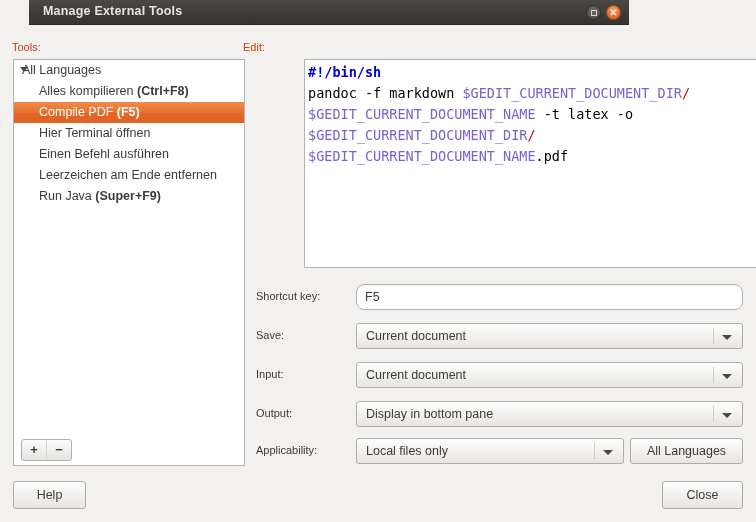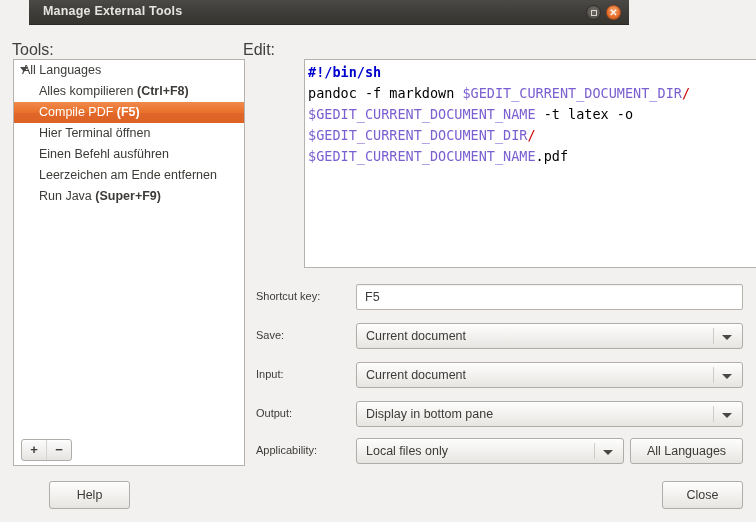--- a/index.html
+++ b/index.html
@@ -66,22 +66,22 @@
     line-height: 15px;
     text-align: center;
     font-size: 10px;
     font-weight: bold;
     color: #fbf4ee;
   }
 
   
   .label {
     position: absolute;
-    font-size: 16px;
-    color: #404040;
+    font-size: 11px;
+    color: #c2410c;
     white-space: nowrap;
   }
 
   
   .tools-label { left: 12px; top: 41px; }
 
   .tools-frame {
     position: absolute;
     left: 13px; top: 59px;
     width: 232px; height: 407px;
@@ -183,21 +183,21 @@
   .field {
     position: absolute;
     left: 356px;
     height: 26px;
     box-sizing: border-box;
   }
   .entry {
     width: 387px;
     background: #ffffff;
     border: 1px solid #b6b3ae;
-    border-radius: 2px;
+    border-radius: 8px;
     box-shadow: 0 1px 1px rgba(0,0,0,0.06) inset;
   }
   .entry .entry-text {
     position: absolute;
     left: 8px; top: 0;
     line-height: 24px;
     font-size: 12.5px;
     color: #3c3b37;
   }
   .combo {
@@ -238,21 +238,21 @@
     text-align: center;
     font-size: 12.5px;
     color: #3c3b37;
     background: linear-gradient(to bottom, #fdfdfd 0%, #f2f1ef 52%, #e7e5e2 100%);
     border: 1px solid #b0ada8;
     border-radius: 3px;
     box-shadow: 0 1px 0 rgba(255,255,255,0.8) inset;
     box-sizing: border-box;
   }
   .btn-languages { left: 630px; top: 438px; width: 113px; }
-  .btn-help  { left: 13px;  top: 481px; width: 81px; height: 28px; line-height: 26px; margin-left: 36px; }
+  .btn-help  { left: 13px;  top: 481px; width: 73px; height: 28px; line-height: 26px; }
   .btn-close { left: 662px; top: 481px; width: 81px; height: 28px; line-height: 26px; }
 </style>
 </head>
 <body>
 
 <div class="titlebar">
   <div class="titlebar-title">Manage External Tools</div>
   <div class="win-btn win-btn-max">
     <span class="glyph"></span>
   </div>

